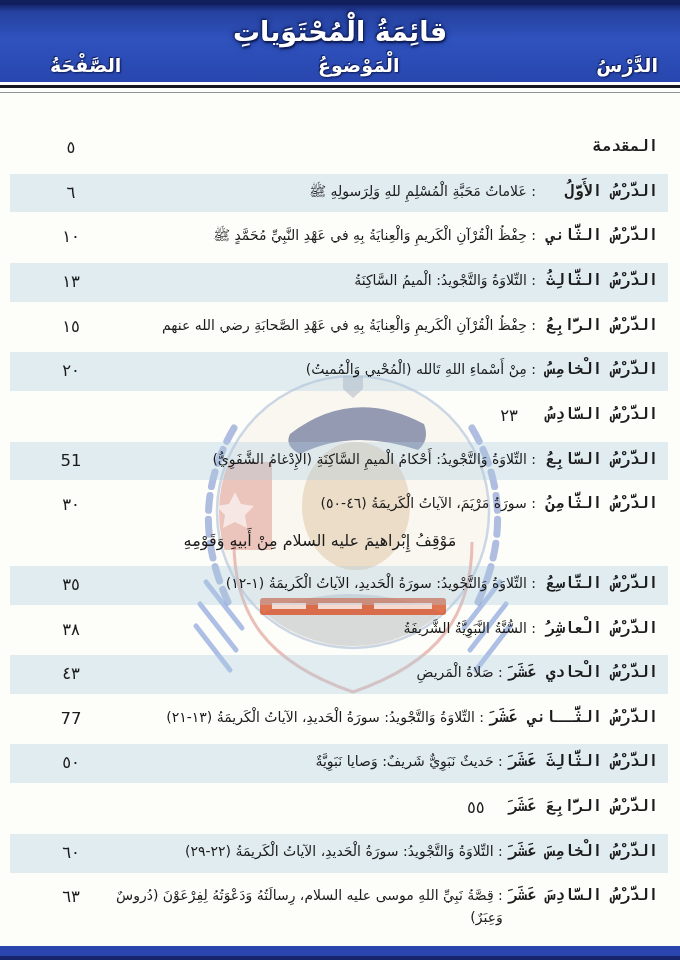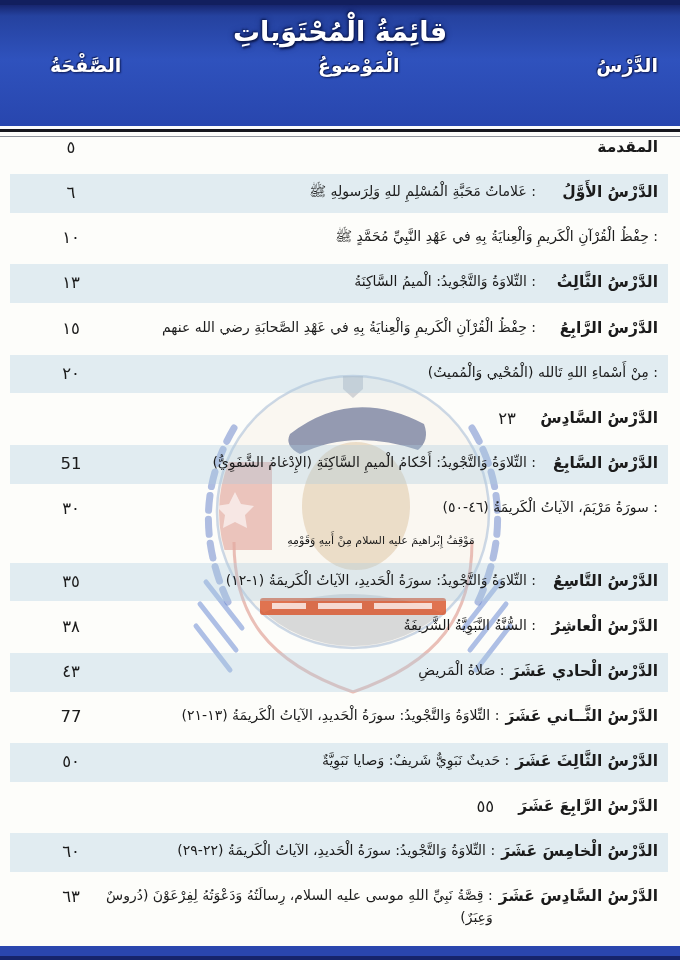--- a/index.html
+++ b/index.html
@@ -9,21 +9,21 @@
     margin:0 auto;
     background:#fdfdfa;
     overflow:hidden;
     direction:rtl;
     font-family:"DejaVu Sans", sans-serif;
     color:#1b1b1b;
   }
   
   .banner{
     position:relative;
-    height:126px;
+    height:82px;
     background:linear-gradient(180deg,#17266f 0%,#25429f 9%,#2f52bd 45%,#2846ae 100%);
     border-top:5px solid #121f5e;
     box-sizing:border-box;
     text-align:center;
     color:#fff;
   }
   .banner .title{
     padding-top:11px;
     font-size:27px;
     font-weight:bold;
@@ -64,31 +64,32 @@
     padding:7px 10px 7px 34px;
     box-sizing:border-box;
   }
   .row.shaded{background:rgba(172,204,223,.35);}
   .lesson{
     font-weight:bold;
     font-size:15.5px;
     min-width:116px;
     white-space:nowrap;
     line-height:1.5;
+    font-family:Liberation Mono, monospace;
   }
   .mid{flex:1;min-width:0;}
   .topic{
     display:block;
     font-size:14px;
     line-height:1.55;
   }
   .topic2{
     display:block;
     text-align:center;
-    font-size:11px;
+    font-size:16px;
     margin-top:14px;
     line-height:1.5;
   }
   .page-num{
     min-width:54px;
     text-align:center;
     font-size:16.5px;
     font-weight:500;
     line-height:1.5;
   }
@@ -179,20 +180,21 @@
   </div>
       <div class="row shaded">
     <span class="lesson">الدَّرْسُ الأَوَّلُ</span>
     <span class="mid">
       <span class="topic">: عَلاماتُ مَحَبَّةِ الْمُسْلِمِ للهِ وَلِرَسولِهِ ﷺ</span>
 
     </span>
     <span class="page-num">٦</span>
   </div>
       <div class="row">
+    <span class="lesson">الدَّرْسُ الثَّاني</span>
     <span class="mid">
       <span class="topic">: حِفْظُ الْقُرْآنِ الْكَريمِ وَالْعِنايَةُ بِهِ في عَهْدِ النَّبِيِّ مُحَمَّدٍ ﷺ</span>
 
     </span>
     <span class="page-num">١٠</span>
   </div>
       <div class="row shaded">
     <span class="lesson">الدَّرْسُ الثَّالِثُ</span>
     <span class="mid">
       <span class="topic">: التِّلاوَةُ وَالتَّجْويدُ: الْميمُ السَّاكِنَةُ</span>
@@ -202,39 +204,41 @@
   </div>
       <div class="row">
     <span class="lesson">الدَّرْسُ الرَّابِعُ</span>
     <span class="mid">
       <span class="topic">: حِفْظُ الْقُرْآنِ الْكَريمِ وَالْعِنايَةُ بِهِ في عَهْدِ الصَّحابَةِ رضي الله عنهم</span>
 
     </span>
     <span class="page-num">١٥</span>
   </div>
       <div class="row shaded">
+    <span class="lesson">الدَّرْسُ الْخامِسُ</span>
     <span class="mid">
       <span class="topic">: مِنْ أَسْماءِ اللهِ تَالله (الْمُحْيي وَالْمُميتُ)</span>
 
     </span>
     <span class="page-num">٢٠</span>
   </div>
       <div class="row">
     <span class="lesson">الدَّرْسُ السَّادِسُ</span>
     <span class="page-num">٢٣</span>
   </div>
       <div class="row shaded">
     <span class="lesson">الدَّرْسُ السَّابِعُ</span>
     <span class="mid">
       <span class="topic">: التِّلاوَةُ وَالتَّجْويدُ: أَحْكامُ الْميمِ السَّاكِنَةِ (الإِدْغامُ الشَّفَوِيُّ)</span>
 
     </span>
     <span class="page-num">51</span>
   </div>
       <div class="row">
+    <span class="lesson">الدَّرْسُ الثَّامِنُ</span>
     <span class="mid">
       <span class="topic">: سورَةُ مَرْيَمَ، الآياتُ الْكَريمَةُ (٤٦-٥٠)</span>
       <span class="topic2">مَوْقِفُ إِبْراهيمَ عليه السلام مِنْ أَبيهِ وَقَوْمِهِ</span>
     </span>
     <span class="page-num">٣٠</span>
   </div>
       <div class="row shaded">
     <span class="lesson">الدَّرْسُ التَّاسِعُ</span>
     <span class="mid">
       <span class="topic">: التِّلاوَةُ وَالتَّجْويدُ: سورَةُ الْحَديدِ، الآياتُ الْكَريمَةُ (١-١٢)</span>

